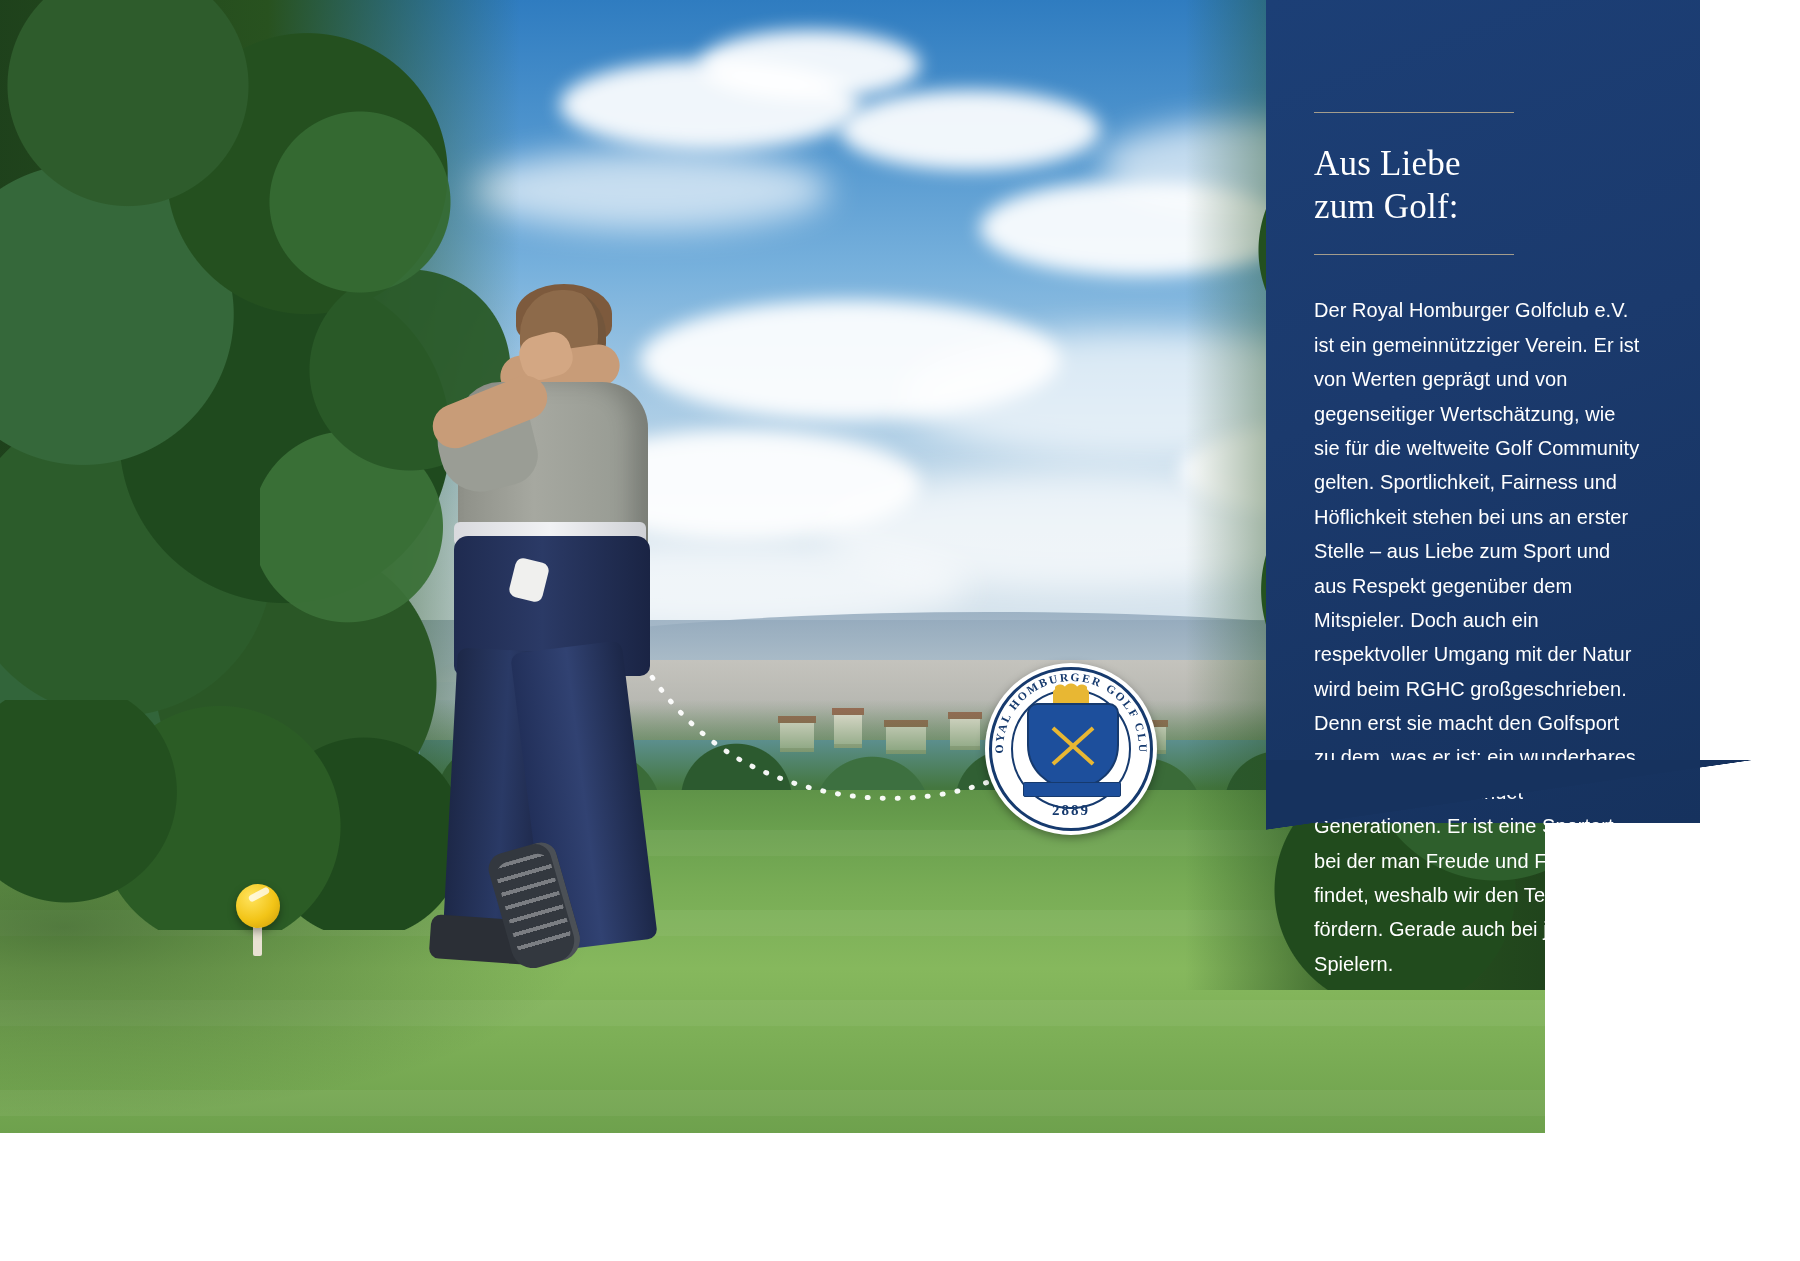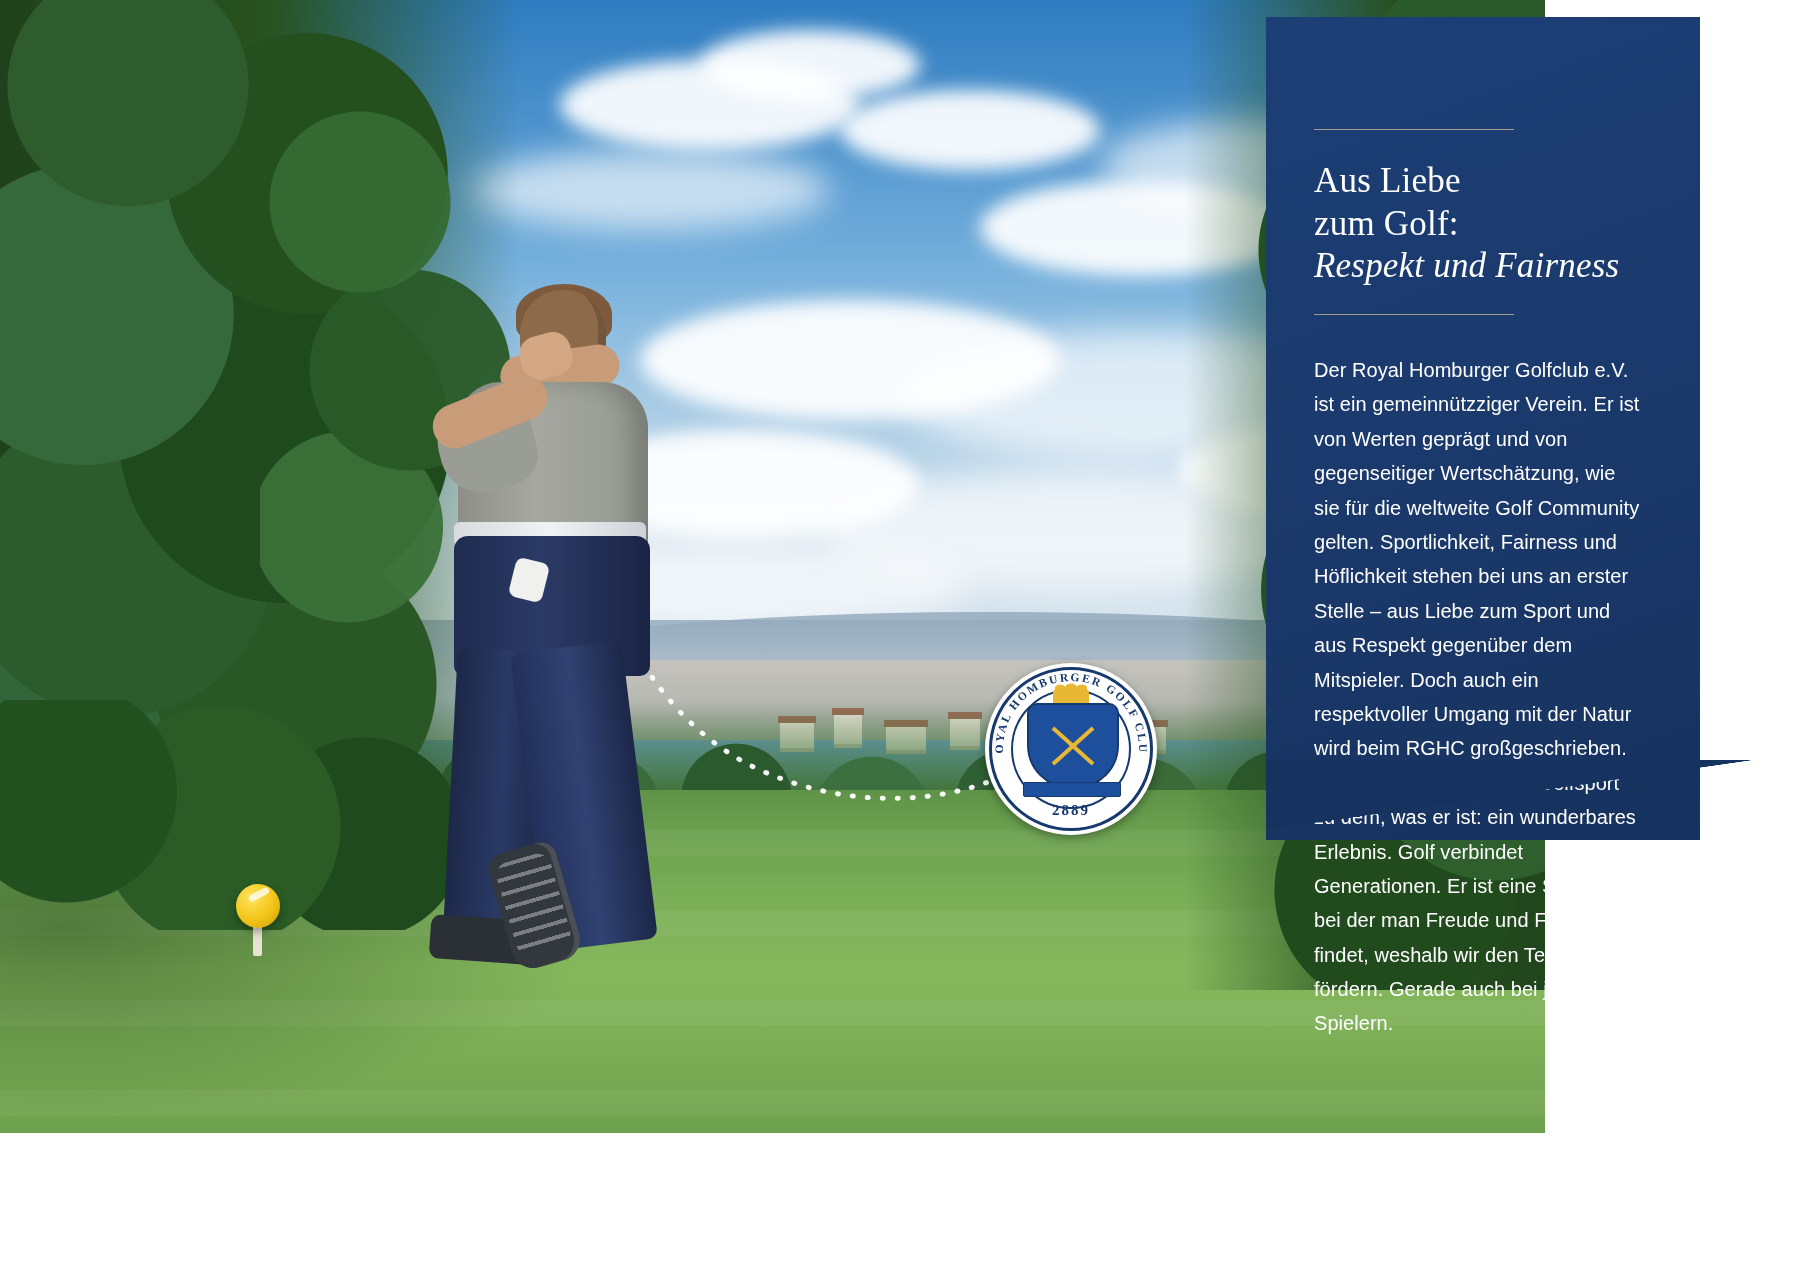--- a/index.html
+++ b/index.html
@@ -324,21 +324,21 @@
     position: absolute; left: 24px; top: 0; width: 0; height: 0;
     border-left: 7px solid transparent;
     border-right: 7px solid transparent;
     border-bottom: 12px solid #ffffff;
   }
 
   
   .panel {
     position: absolute;
     left: 1266px;
-    top: 17px;
+    top: 0;
     width: 434px;
     height: 823px;
     background: linear-gradient(160deg, #1c3f76 0%, #1b3a6d 45%, #16325e 100%);
   }
   .panel:after {
     content: "";
     position: absolute;
     left: 0; bottom: -1px;
     width: 0; height: 0;
     border-left: 489px solid transparent;
@@ -570,21 +570,20 @@
     <div class="tee-peg"></div>
     <div class="tee-ball"></div>
   </div>
 
   <div class="panel">
     <div class="panel-inner">
       <div class="rule"></div>
       <h1 class="headline">
         <span>Aus Liebe</span><br>
         <span>zum Golf:</span>
-        <span class="italic">Respekt und Fairness</span>
       </h1>
       <div class="rule bottom"></div>
       <p class="body-copy">Der Royal Homburger Golfclub e.V. ist ein gemeinnützziger Verein. Er ist von Werten geprägt und von gegenseitiger Wertschätzung, wie sie für die weltweite Golf Community gelten. Sportlichkeit, Fairness und Höflichkeit stehen bei uns an erster Stelle – aus Liebe zum Sport und aus Respekt gegenüber dem Mitspieler. Doch auch ein respektvoller Umgang mit der Natur wird beim RGHC großgeschrieben. Denn erst sie macht den Golfsport zu dem, was er ist: ein wunderbares Erlebnis. Golf verbindet Generationen. Er ist eine Sportart, bei der man Freude und Freunde findet, weshalb wir den Teamgeist fördern. Gerade auch bei jungen Spielern.</p>
     </div>
   </div>
   <div class="panel-notch"></div>
 
   <div class="crest">
     <div class="crest-ring-outer"></div>
     <div class="crest-ring-blue"></div>

